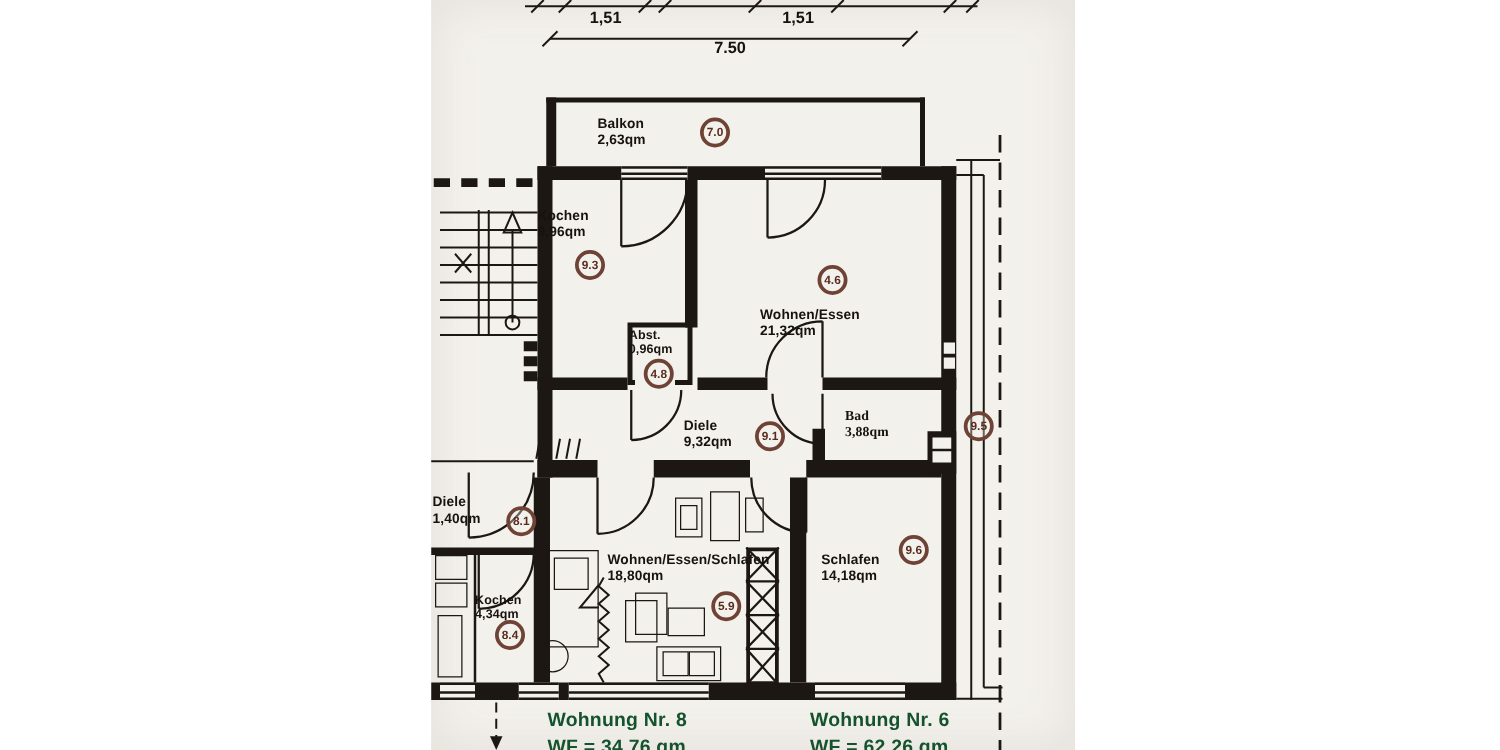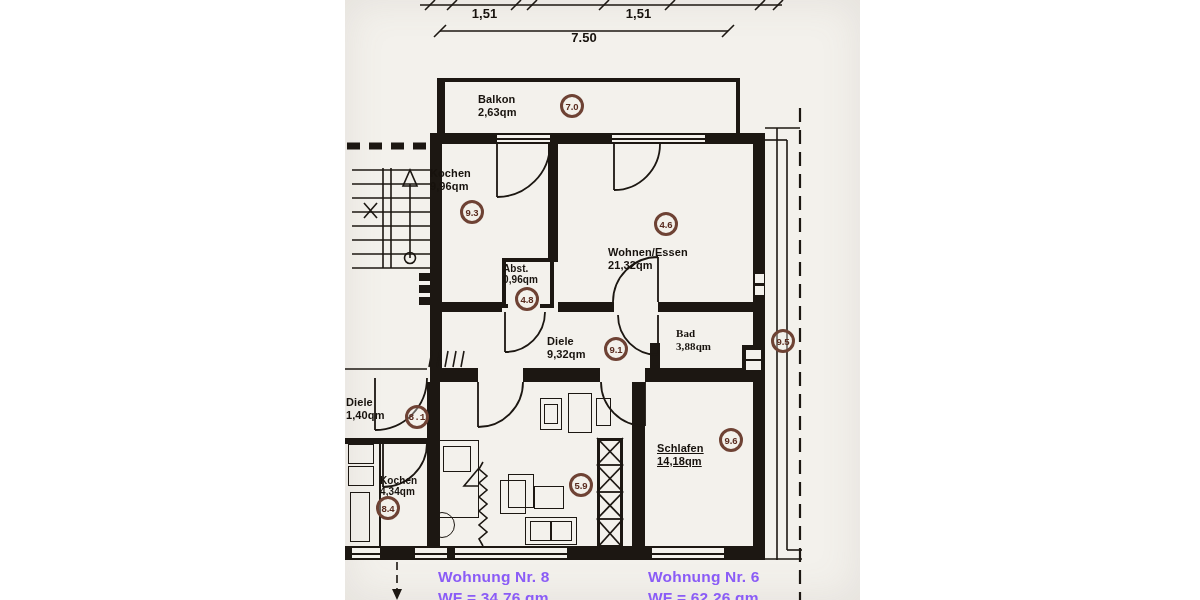--- a/index.html
+++ b/index.html
@@ -14,21 +14,21 @@
   .box{position:absolute;border:4px solid #1c1712;box-sizing:border-box;background:transparent;}
   .furn{position:absolute;border:1.6px solid #1c1712;box-sizing:border-box;background:transparent;}
   .round{border-radius:50%;}
   .rlabel{position:absolute;text-align:left;color:#17120d;font-weight:700;
           font-size:11px;line-height:12.5px;letter-spacing:.1px;white-space:nowrap;}
   .rlabel.small{font-size:10px;line-height:10.5px;}
   .badge{position:absolute;width:24px;height:24px;border:3px solid #6e4234;border-radius:50%;
          box-sizing:border-box;color:#5a2c1f;font-weight:700;font-size:9.5px;
          display:flex;align-items:center;justify-content:center;background:rgba(243,241,236,.35);}
   .dim{position:absolute;color:#17120d;font-weight:700;font-size:13px;text-align:center;}
-  .apt{position:absolute;color:#8b5cf6;font-weight:600;font-size:15.5px;letter-spacing:.2px;white-space:nowrap;}
+  .apt{position:absolute;color:#14532d;font-weight:600;font-size:15.5px;letter-spacing:.2px;white-space:nowrap;}
   svg.overlay{position:absolute;left:0;top:0;width:1200px;height:600px;}
 </style>
 </head>
 <body>
 
 <div id="stage">
   <div id="scan"></div>
 
   <div class="box" style="left:437px;top:78px;width:303px;height:55px;border-left-width:8px;border-bottom:none;"></div>
 
@@ -221,31 +221,35 @@
   <div class="rlabel" style="left:676px;top:327px;width:50px;font-family:Liberation Serif, serif;">
     <span>Bad</span><br>
     <span>3,88qm</span>
   </div>
   <div class="badge" style="left:727px;top:329px;margin-left:44px;">9.5</div>
 
   <div class="rlabel" style="left:346px;top:396px;width:60px;">
     <span>Diele</span><br>
     <span>1,40qm</span>
   </div>
-  <div class="badge" style="left:405px;top:405px;font-family:Liberation Mono, monospace;">8.1</div>
+  <div class="badge" style="left:405px;top:405px;">8.1</div>
 
   <div class="rlabel small" style="left:380px;top:476px;width:55px;">
     <span>Kochen</span><br>
     <span>4,34qm</span>
   </div>
-  <div class="badge" style="left:376px;top:496px;">8.4</div>
-
+  <div class="badge" style="left:396px;top:496px;">8.4</div>
+
+  <div class="rlabel" style="left:486px;top:442px;width:140px;">
+    <span>Wohnen/Essen/Schlafen</span><br>
+    <span>18,80qm</span>
+  </div>
   <div class="badge" style="left:569px;top:473px;">5.9</div>
 
-  <div class="rlabel" style="left:657px;top:442px;width:60px;text-decoration:underline;">
+  <div class="rlabel" style="left:657px;top:442px;width:60px;">
     <span>Schlafen</span><br>
     <span>14,18qm</span>
   </div>
   <div class="badge" style="left:719px;top:428px;">9.6</div>
 
   <div class="apt" style="left:438px;top:568px;">Wohnung Nr. 8</div>
   <div class="apt" style="left:438px;top:589px;">WF = 34,76 qm</div>
   <div class="apt" style="left:648px;top:568px;">Wohnung Nr. 6</div>
   <div class="apt" style="left:648px;top:589px;">WF = 62,26 qm</div>
 </div>

